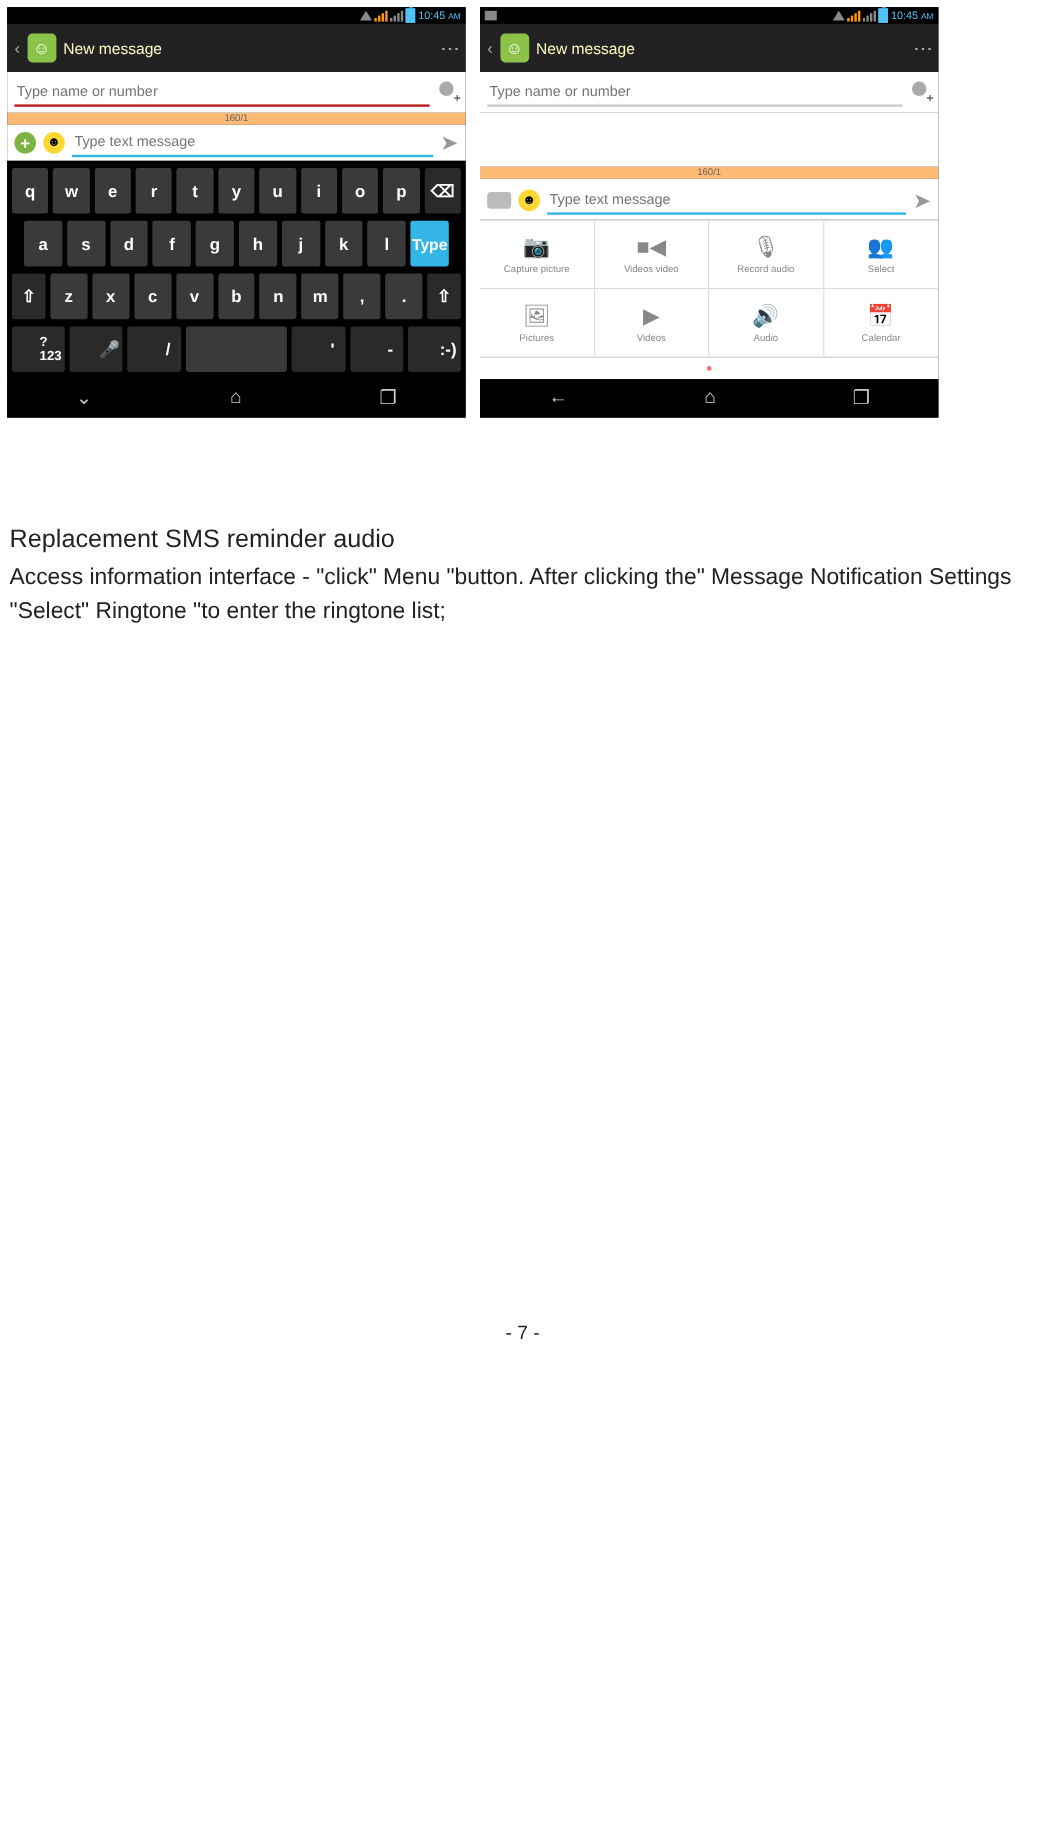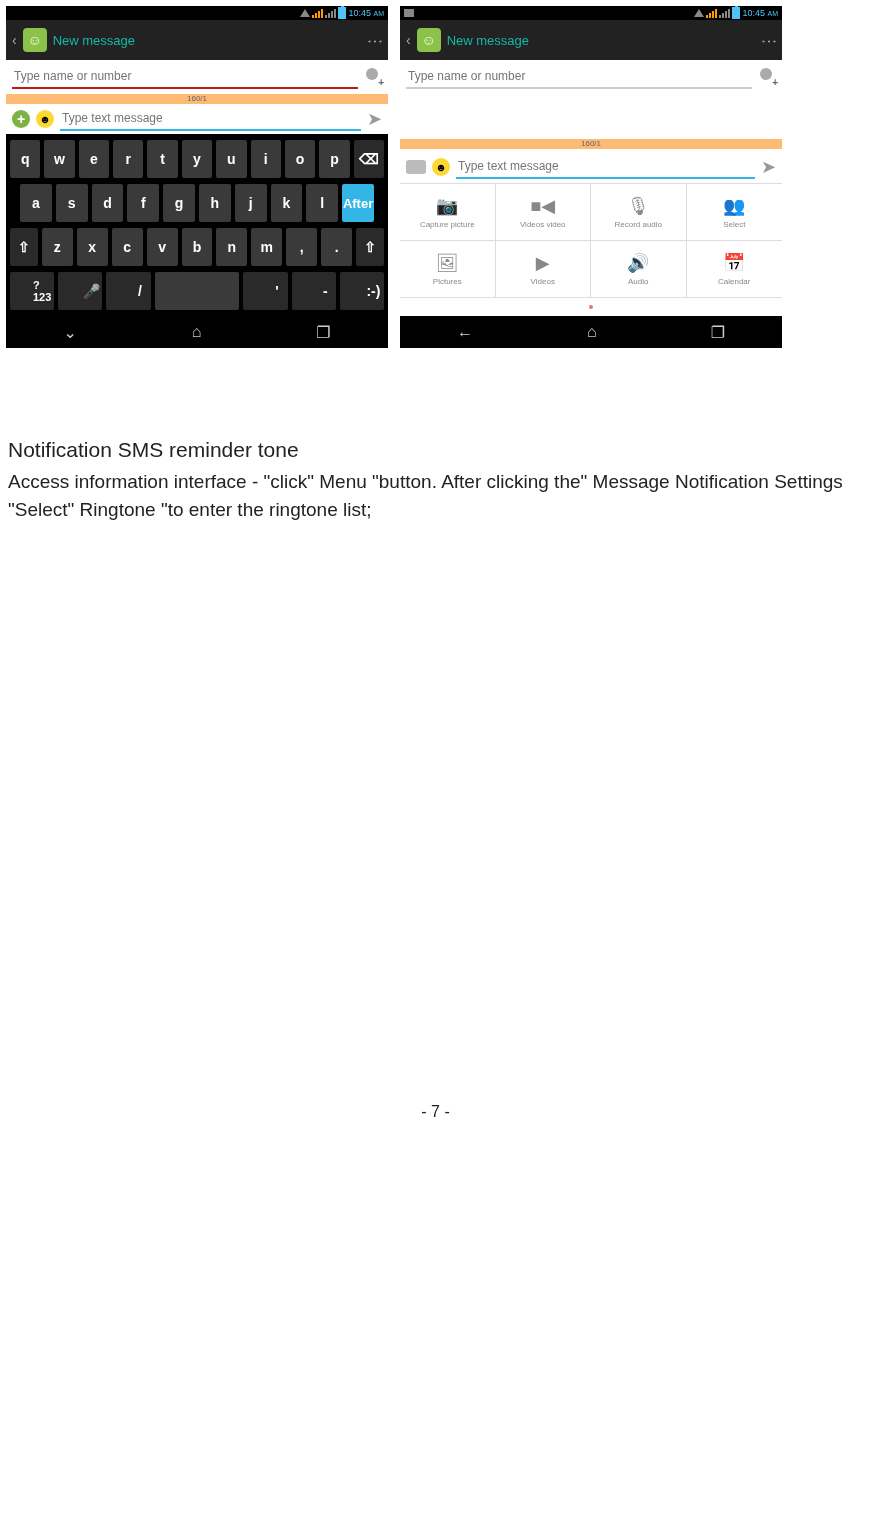--- a/index.html
+++ b/index.html
@@ -92,21 +92,21 @@
     width: 24px;
     height: 24px;
     background: #8bc34a;
     border-radius: 4px;
     display:flex;
     align-items:center;
     justify-content:center;
     font-size:14px;
   }
   .header-title {
-    color: #14b8a6;
+    color: #fef9c3;
     font-size: 13px;
     flex: 1;
   }
   .menu-dots {
     color: #aaa;
     font-size: 16px;
     letter-spacing: -2px;
     transform: rotate(90deg);
   }
   .recipient-row {
@@ -385,21 +385,21 @@
         <div class="kb-row r2">
           <div class="kb-key">a</div>
           <div class="kb-key">s</div>
           <div class="kb-key">d</div>
           <div class="kb-key">f</div>
           <div class="kb-key">g</div>
           <div class="kb-key">h</div>
           <div class="kb-key">j</div>
           <div class="kb-key">k</div>
           <div class="kb-key">l</div>
-          <div class="kb-key done">After</div>
+          <div class="kb-key done">Type</div>
         </div>
         <div class="kb-row r3">
           <div class="kb-key shift">⇧</div>
           <div class="kb-key">z</div>
           <div class="kb-key">x</div>
           <div class="kb-key">c</div>
           <div class="kb-key">v</div>
           <div class="kb-key">b</div>
           <div class="kb-key">n</div>
           <div class="kb-key">m</div>
@@ -500,18 +500,18 @@
       </div>
       <div class="nav-bar">
         <span class="nav-icon">←</span>
         <span class="nav-icon">⌂</span>
         <span class="nav-icon">❐</span>
       </div>
     </div>
   </div>
 
   <div class="doc-text">
-    <p class="doc-heading">Notification SMS reminder tone</p>
+    <p class="doc-heading">Replacement SMS reminder audio</p>
     <p class="doc-para">Access information interface - "click" Menu "button. After clicking the" Message Notification Settings "Select" Ringtone "to enter the ringtone list;</p>
   </div>
 
   <div class="page-footer">- 7 -</div>
 </div>
 
 </body></html>

